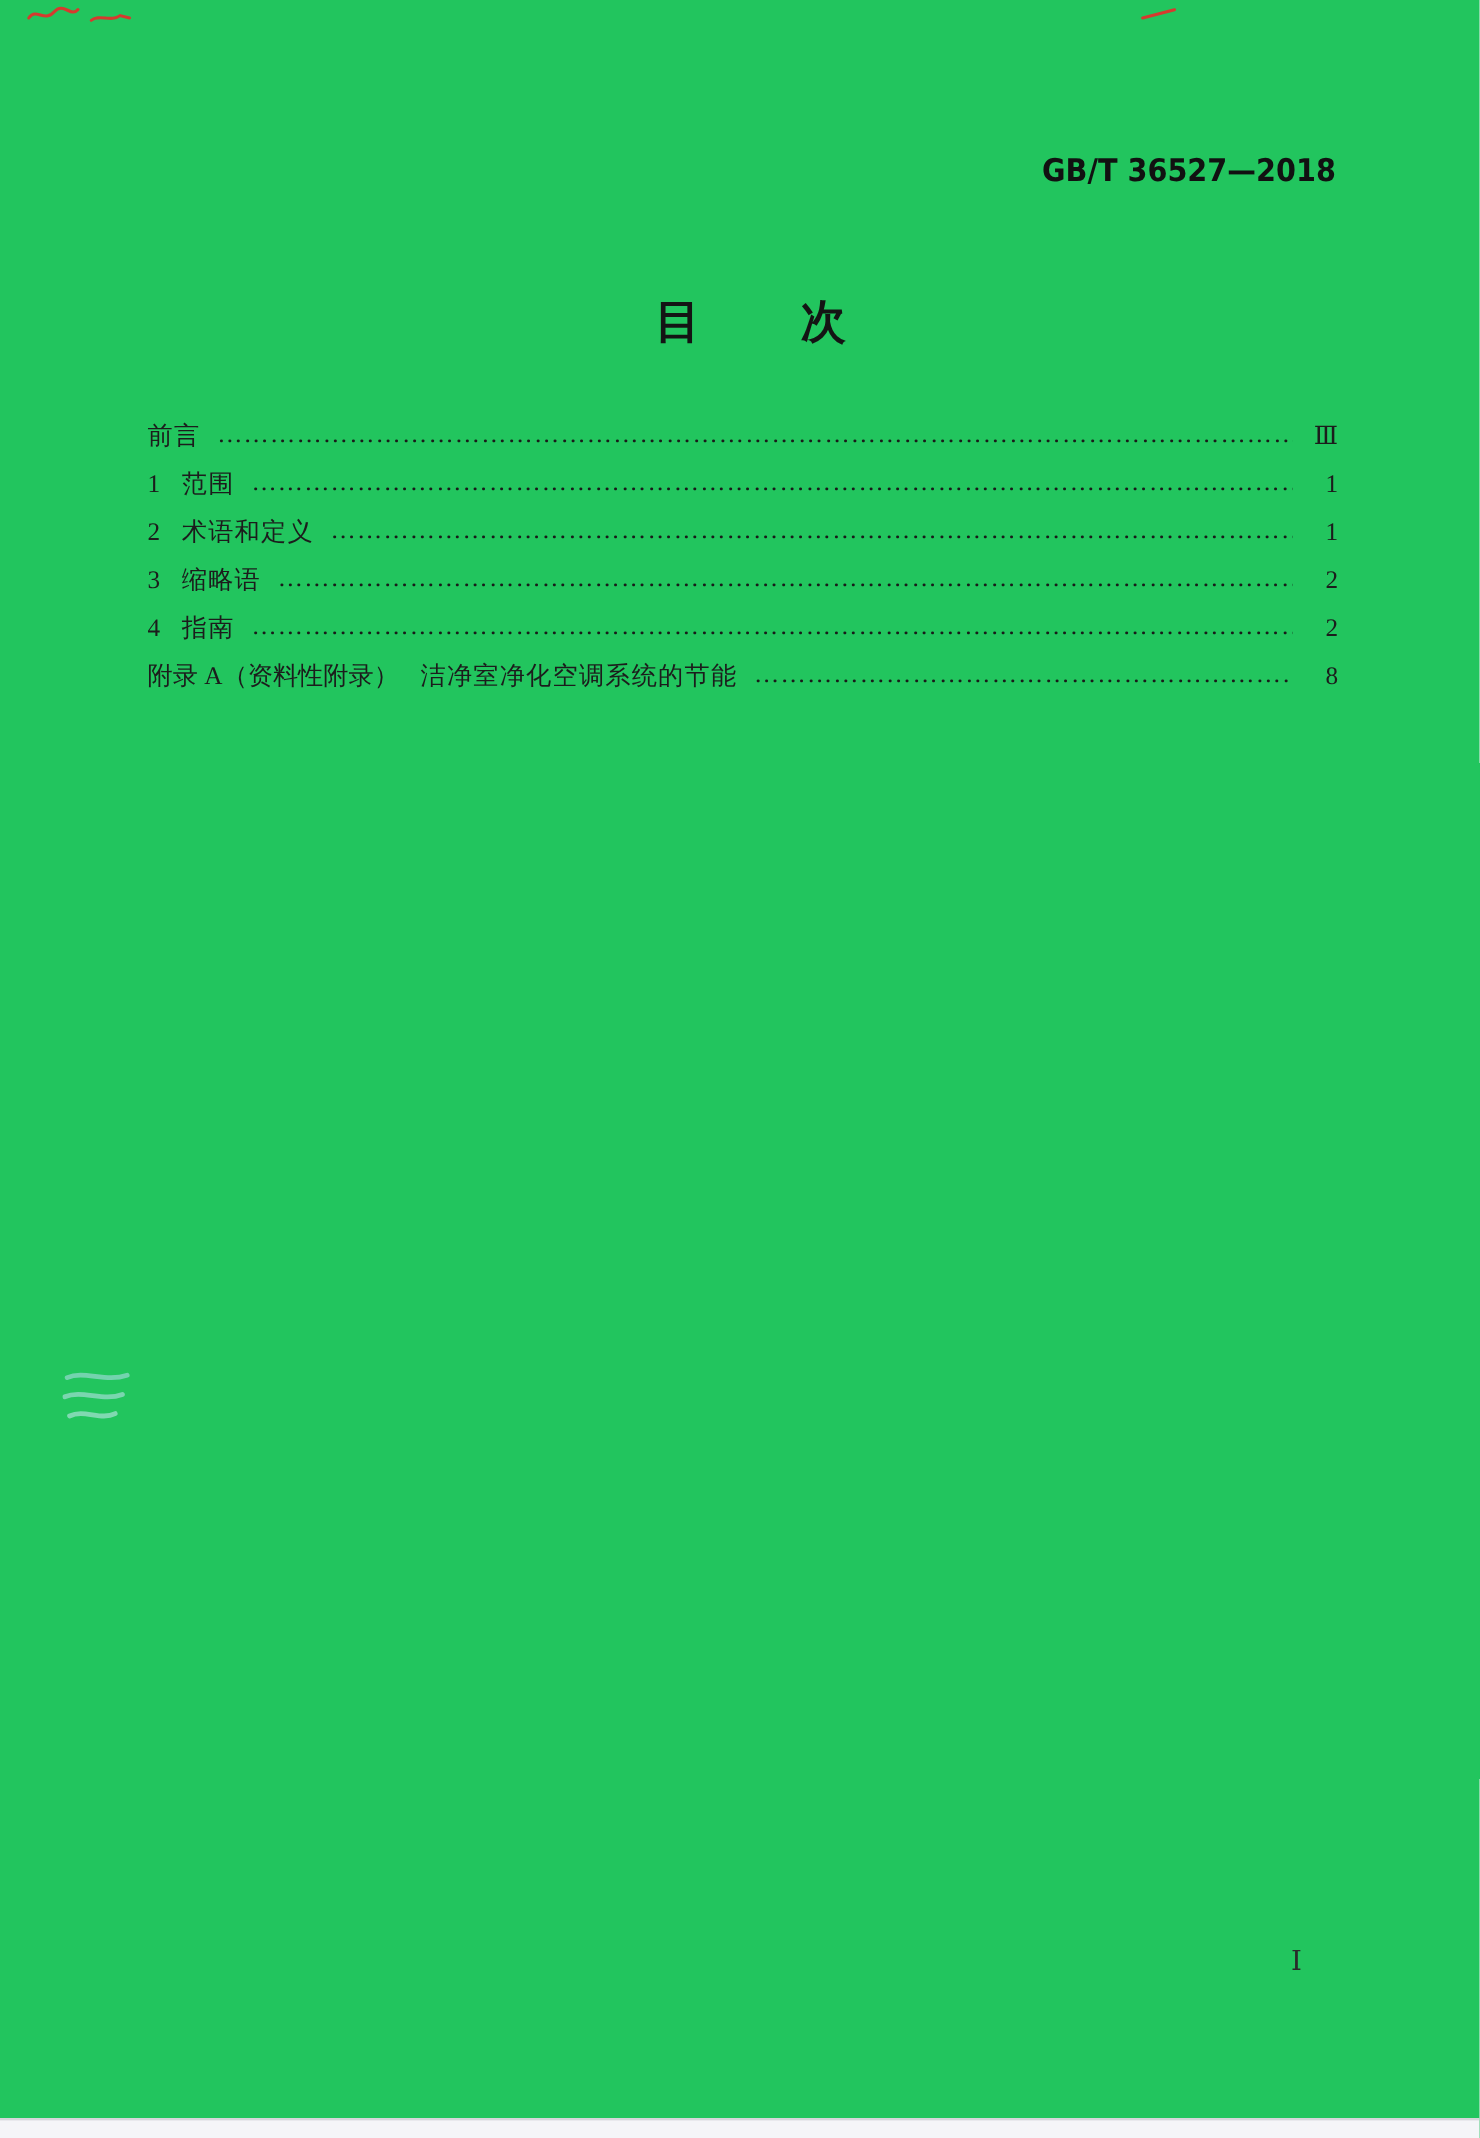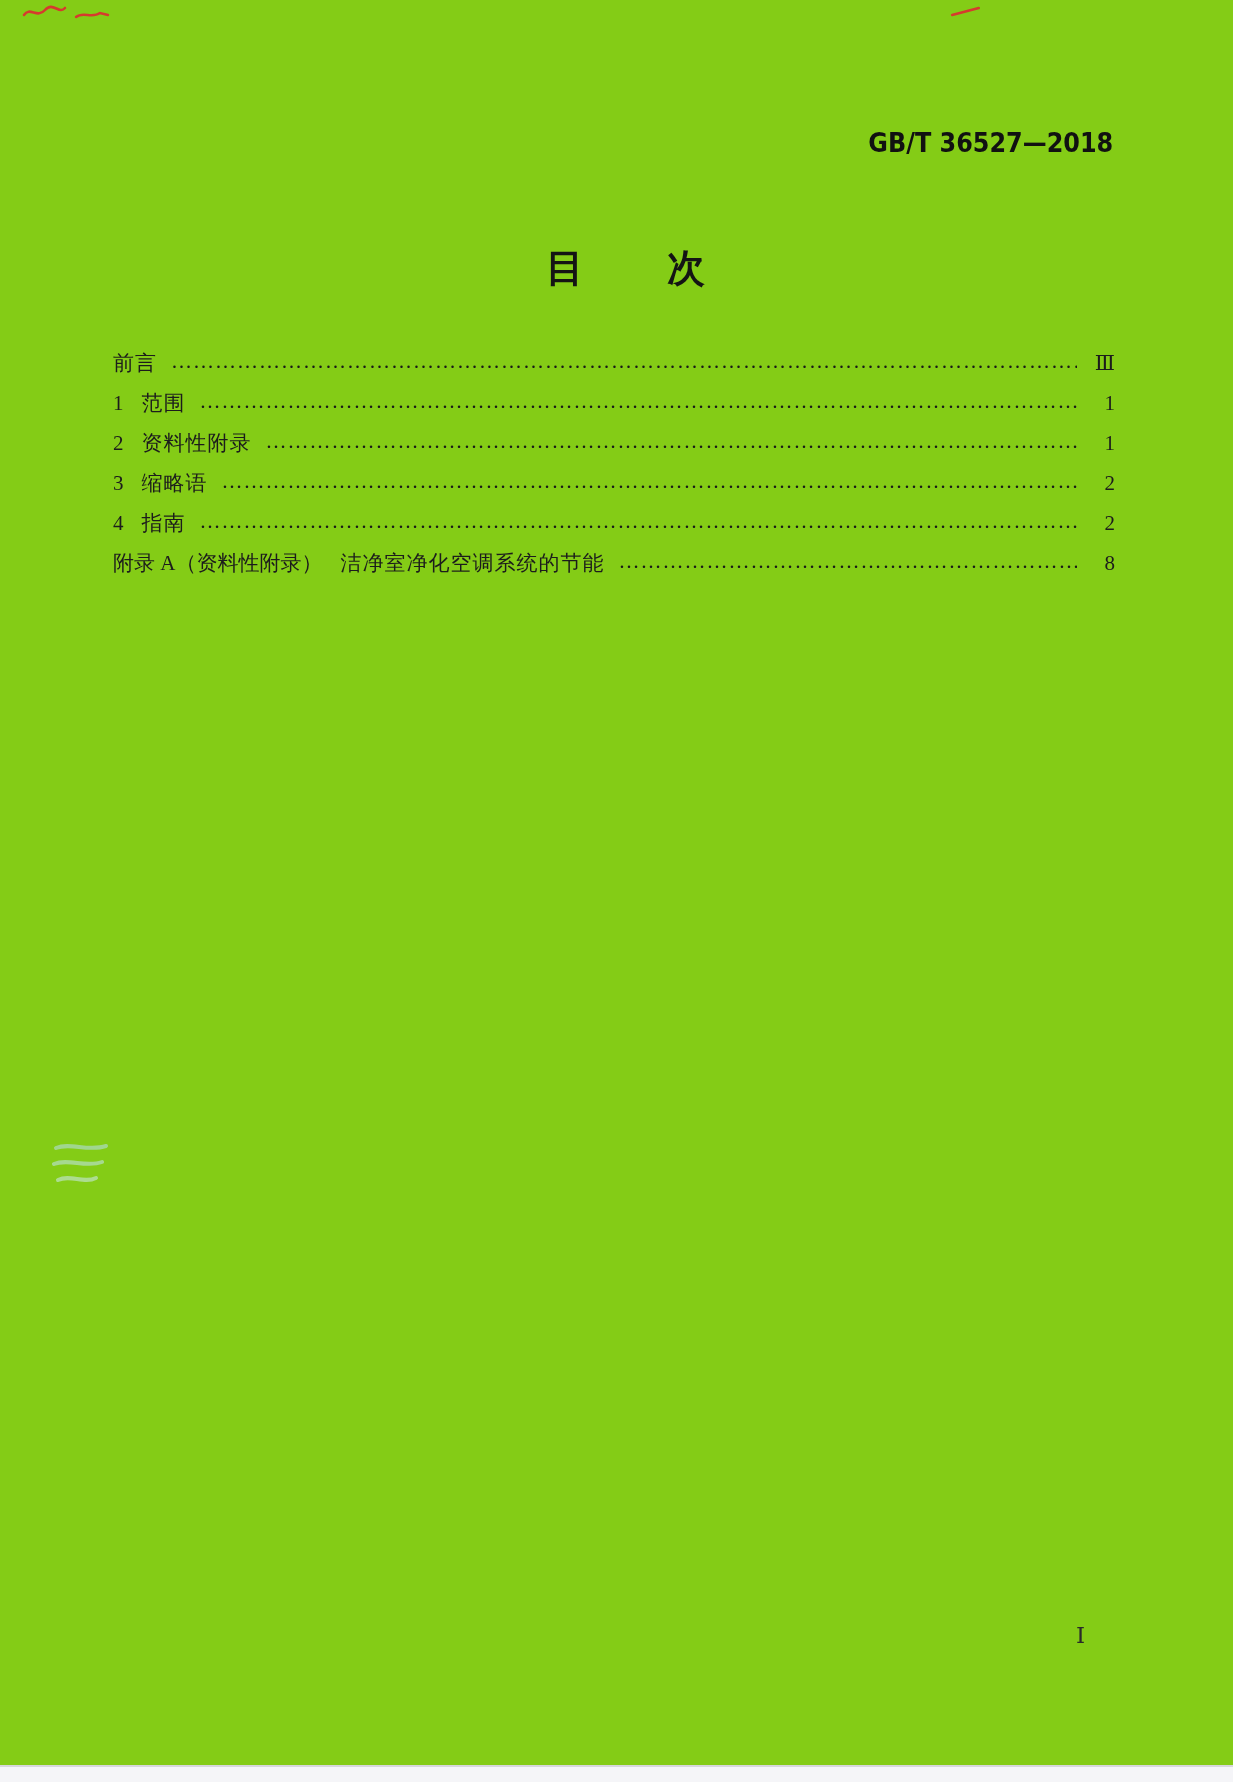--- a/index.html
+++ b/index.html
@@ -1,20 +1,20 @@
 <!DOCTYPE html>
 <html><head>
 <meta charset="utf-8">
 <style>
   html, body { margin: 0; padding: 0; background: #e9e9ec; }
   .page {
     position: relative;
     width: 1233px;
     height: 1782px;
-    background: #84cc16;
+    background: #22c55e;
     margin: 0 auto;
     overflow: hidden;
     font-family: "Liberation Serif", "DejaVu Serif", serif;
     color: #1c1c1c;
   }
 
   
   .std-code {
     position: absolute;
     top: 128px;
@@ -41,21 +41,21 @@
     font-size: 38px;
     color: #141414;
     padding-left: 18px;
     box-sizing: border-box;
   }
   .doc-title .t-left { margin-right: 70px; }
 
   
   .toc {
     position: absolute;
-    left: 113px;
+    left: 123px;
     right: 118px;
     top: 343px;
   }
   .toc-row {
     height: 40px;
     display: flex;
     align-items: center;
     font-size: 21px;
     white-space: nowrap;
   }
@@ -143,21 +143,21 @@
 
     <div class="toc-row">
       <span class="prefix">1</span>
       <span class="label">范围</span>
       <span class="leader">…………………………………………………………………………………………………………………………………………………………………………………………</span>
       <span class="pagenum">1</span>
     </div>
 
     <div class="toc-row">
       <span class="prefix">2</span>
-      <span class="label">资料性附录</span>
+      <span class="label">术语和定义</span>
       <span class="leader">…………………………………………………………………………………………………………………………………………………………………………………………</span>
       <span class="pagenum">1</span>
     </div>
 
     <div class="toc-row">
       <span class="prefix">3</span>
       <span class="label">缩略语</span>
       <span class="leader">…………………………………………………………………………………………………………………………………………………………………………………………</span>
       <span class="pagenum">2</span>
     </div>

